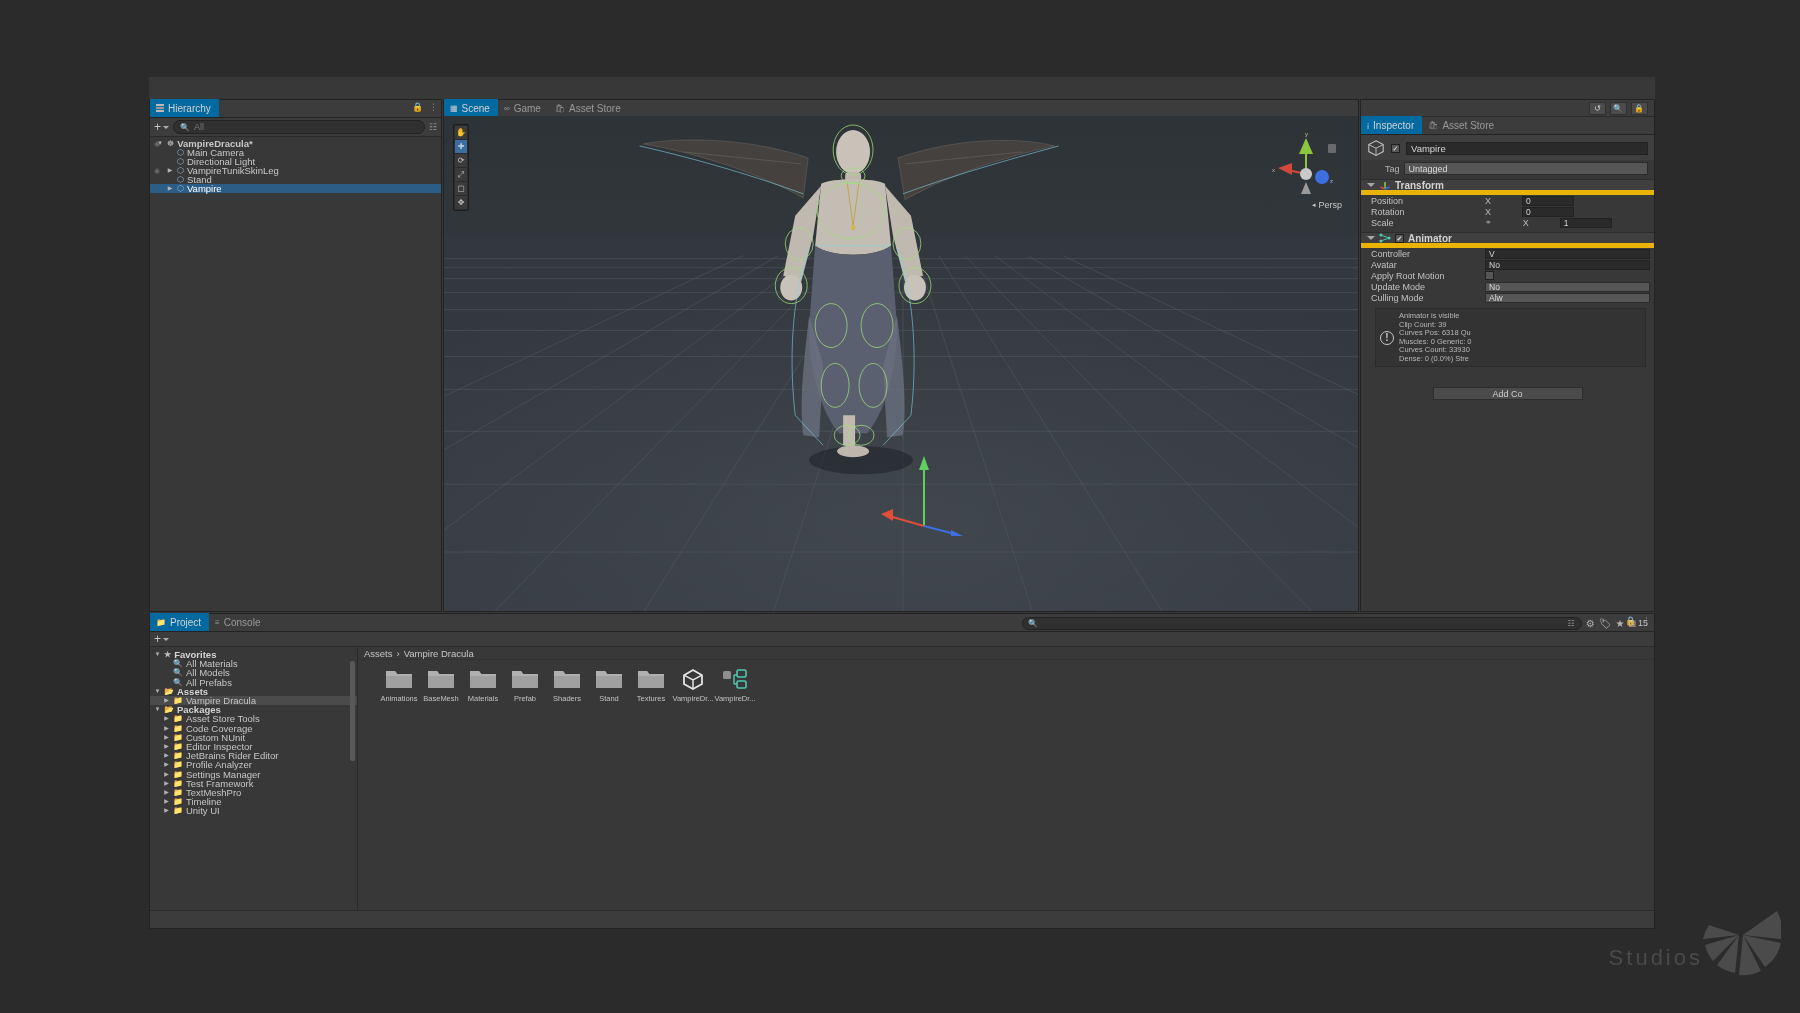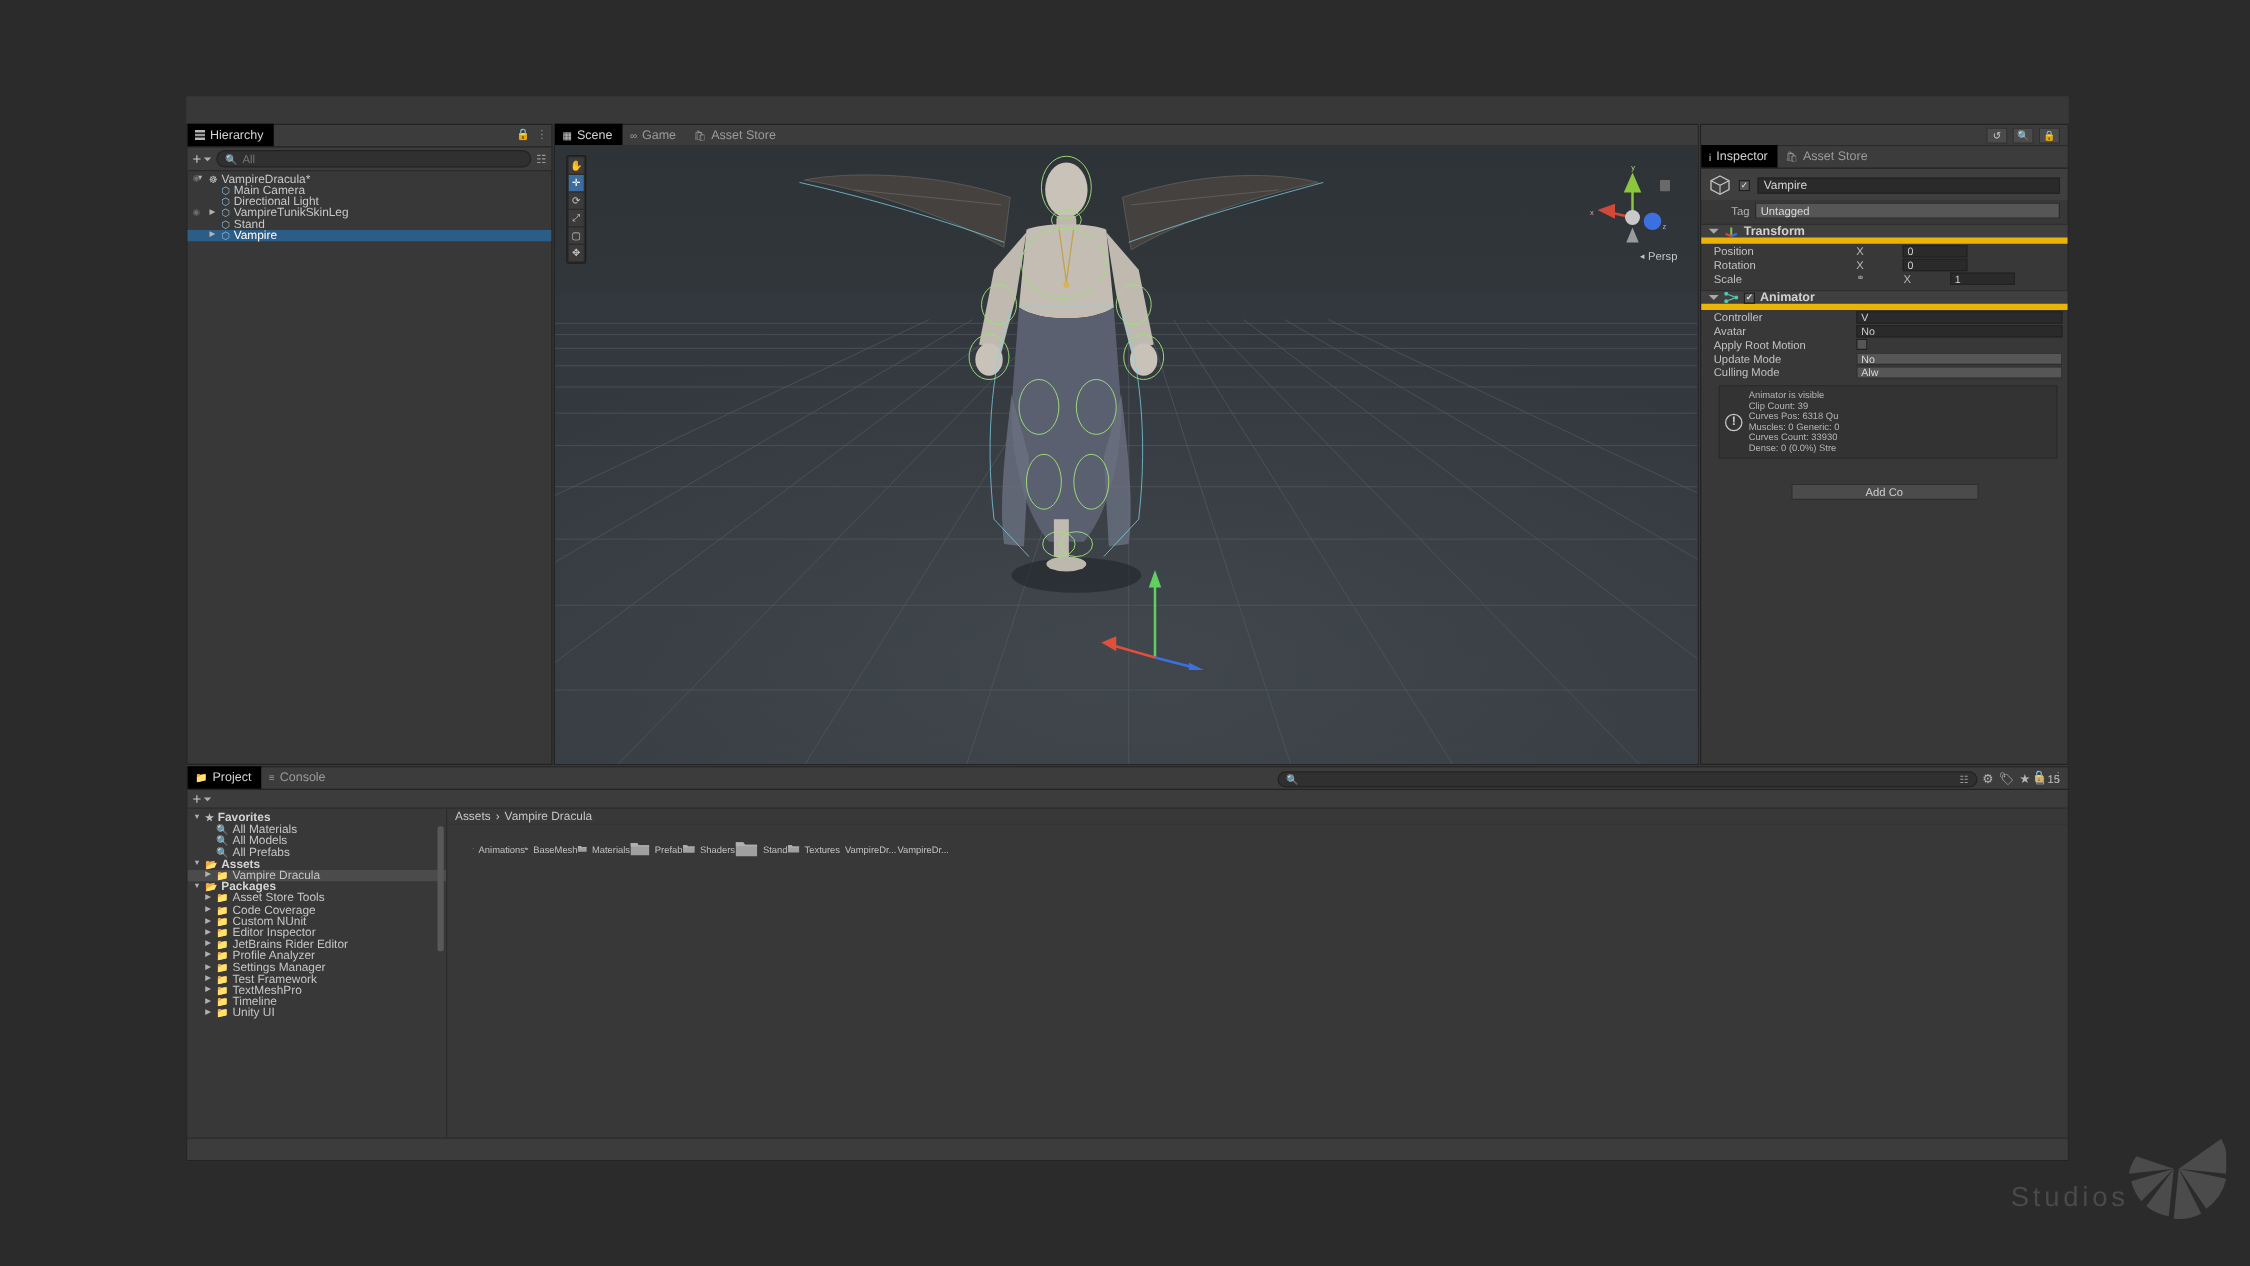--- a/index.html
+++ b/index.html
@@ -68,21 +68,21 @@
   
   .panel { position: absolute; background: #383838; border: 1px solid #232323; }
   .panel-tabbar {
     height: 18px; background: #3c3c3c; display: flex; align-items: flex-end;
     border-bottom: 1px solid #232323; position: relative;
   }
   .ptab {
     height: 18px; padding: 0 8px 0 6px; display: flex; align-items: center; gap: 4px;
     font-size: 10px; color: #9a9a9a; cursor: default;
   }
-  .ptab.sel { background: #000000; color: #d2d2d2; }
+  .ptab.sel { background: #0369a1; color: #d2d2d2; }
   .tabbar-right {
     position: absolute; right: 3px; top: 2px; display: flex; gap: 5px; align-items: center;
     color: #8d8d8d; font-size: 9px;
   }
   .kebab { letter-spacing: 0; }
 
   
   #hierarchy { left: 0px; top: 22px; width: 293px; height: 513px; }
   .hier-toolbar {
     height: 19px; background: #3c3c3c; display: flex; align-items: center;
@@ -238,21 +238,21 @@
     background: #595959; border-radius: 2px;
   }
   .tree-scroll-arrow { position:absolute; right: 1px; bottom: 2px; color:#9a9a9a; font-size:7px; }
 
   .proj-right { flex: 1; background: #383838; position: relative; }
   .breadcrumb {
     height: 13px; display:flex; align-items:center; gap: 4px; padding-left: 6px;
     font-size: 9.5px; color:#c6c6c6; border-bottom: 1px solid #333;
   }
   .asset-grid { display:flex; gap: 0px; padding: 8px 0 0 20px; }
-  .asset-item { width: 42px; display:flex; align-items:center; gap: 4px; cursor: default; }
+  .asset-item { width: 42px; display:flex; flex-direction:column; align-items:center; gap: 4px; cursor: default; }
   .folder-ic { width: 28px; height: 22px; }
   .asset-lbl { font-size: 7.5px; color:#c2c2c2; text-align:center; white-space: nowrap; }
 
   .proj-footer {
     position: absolute; left:0; right:0; bottom:0; height: 18px;
     background: #3c3c3c; border-top: 1px solid #2a2a2a;
   }
 
   .proj-searchbar {
     position: absolute; right: 0; top: 0; height: 18px; width: 100%;
@@ -313,21 +313,21 @@
           <span>All</span>
         </div>
         <span style="color:#9a9a9a;font-size:9px;">☷</span>
       </div>
 
       <div class="hier-list" id="hier-list">
           <div class="hrow scene" style="padding-left: 6px;">
             <span class="eye-col" style="left: 0px;">◉</span>
             <span class="foldout">▼</span>
             <span class="scene-ic">☸</span>
-            <span style="font-weight: normal;">VampireDracula*</span>
+            <span style="font-weight: bold;">VampireDracula*</span>
           </div>
           <div class="hrow" style="padding-left: 16px;">
             <span class="eye-col" style="left: 0px;"></span>
             <span class="foldout"></span>
             <span class="go-ic">⬡</span>
             <span>Main Camera</span>
           </div>
           <div class="hrow" style="padding-left: 16px;">
             <span class="eye-col" style="left: 0px;"></span>
             <span class="foldout"></span>

